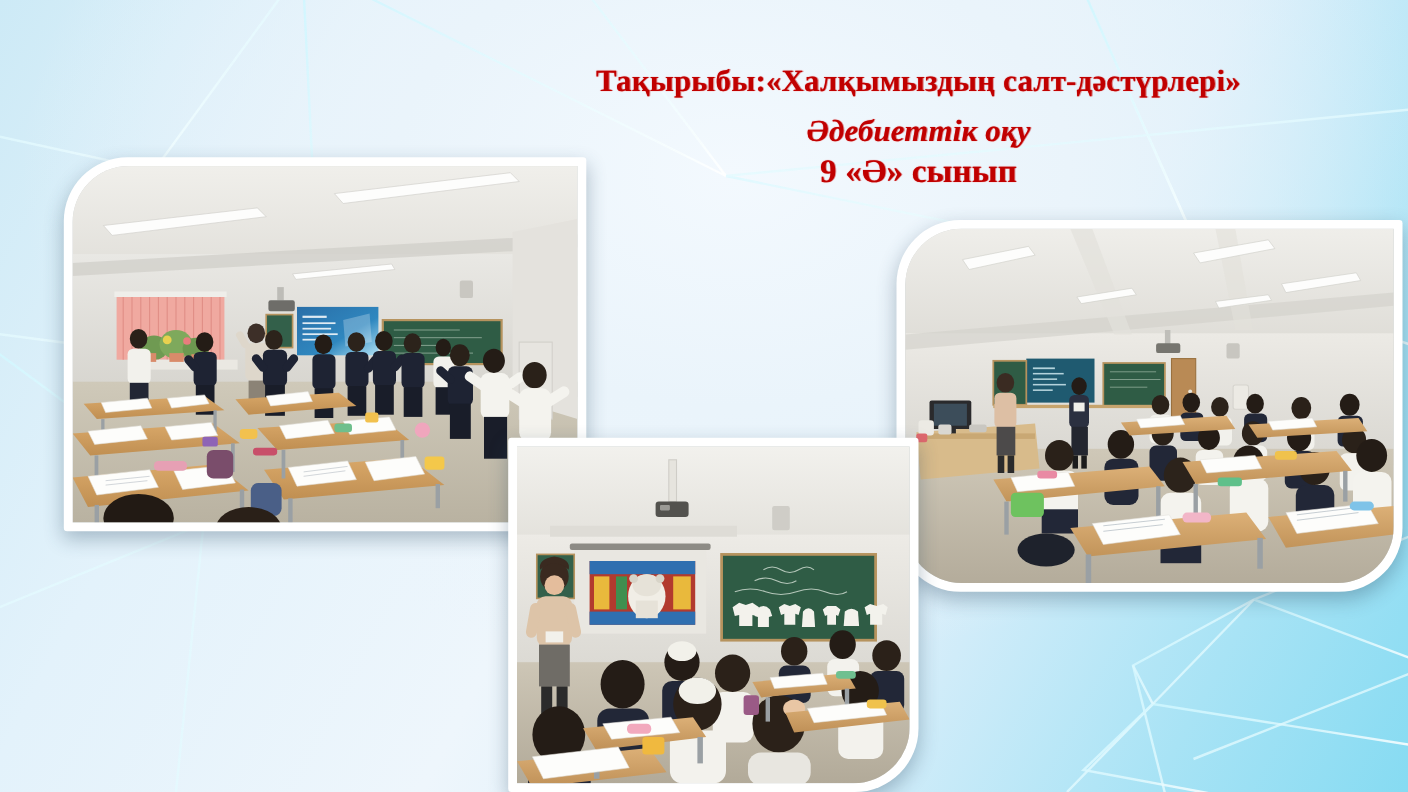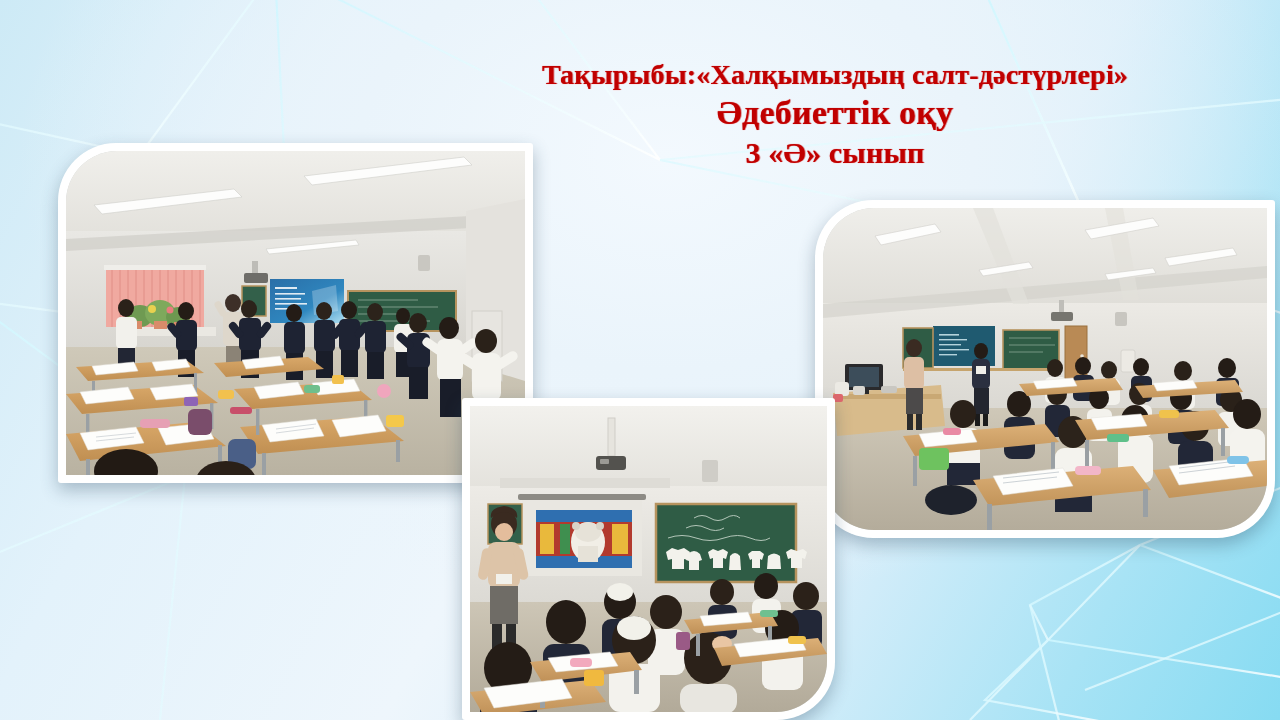--- a/index.html
+++ b/index.html
@@ -28,21 +28,21 @@
     font-weight:bold;
     letter-spacing:.2px;
     line-height:1.18;
     text-shadow:
       0 0 1px #e15050,
       1px 0 0 rgba(180,0,0,.35),
       0 1px 1px rgba(255,255,255,.45);
     white-space:nowrap;
   }
   .t1{font-size:28px;}
-  .t2{font-size:34px;margin-top:2px;}
+  .t2{font-size:28px;margin-top:12px;font-style:italic;}
   .t3{font-size:30px;margin-top:2px;}
 
   
   .photo{
     position:absolute;
     background:#ffffff;
     box-shadow:0 7px 17px rgba(40,70,95,.33);
     overflow:hidden;
   }
   .photo .inner{
@@ -104,21 +104,21 @@
       <path d="M1048 640 L1300 680"></path>
       <path d="M1048 640 L985 700 L1120 725"></path>
       <path d="M1140 545 L1048 640"></path>
       <path d="M1300 605 L1085 690"></path>
     </g>
   </svg>
 
   <div class="title-block">
     <div class="title-line t1">Тақырыбы:«Халқымыздың салт-дәстүрлері»</div>
     <div class="title-line t2">Әдебиеттік оқу</div>
-    <div class="title-line t3">3 «Ә» сынып</div>
+    <div class="title-line t3">9 «Ә» сынып</div>
   </div>
 
   <div class="photo" id="photo1">
     <div class="inner">
       <div class="scene">
         <svg viewBox="0 0 459 324" preserveAspectRatio="xMidYMid slice">
           <defs>
             <linearGradient id="p1wall" x1="0" y1="0" x2="0" y2="1">
               <stop offset="0%" stop-color="#e9e8e4"></stop>
                 <stop offset="100%" stop-color="#d6d4ce"></stop>

